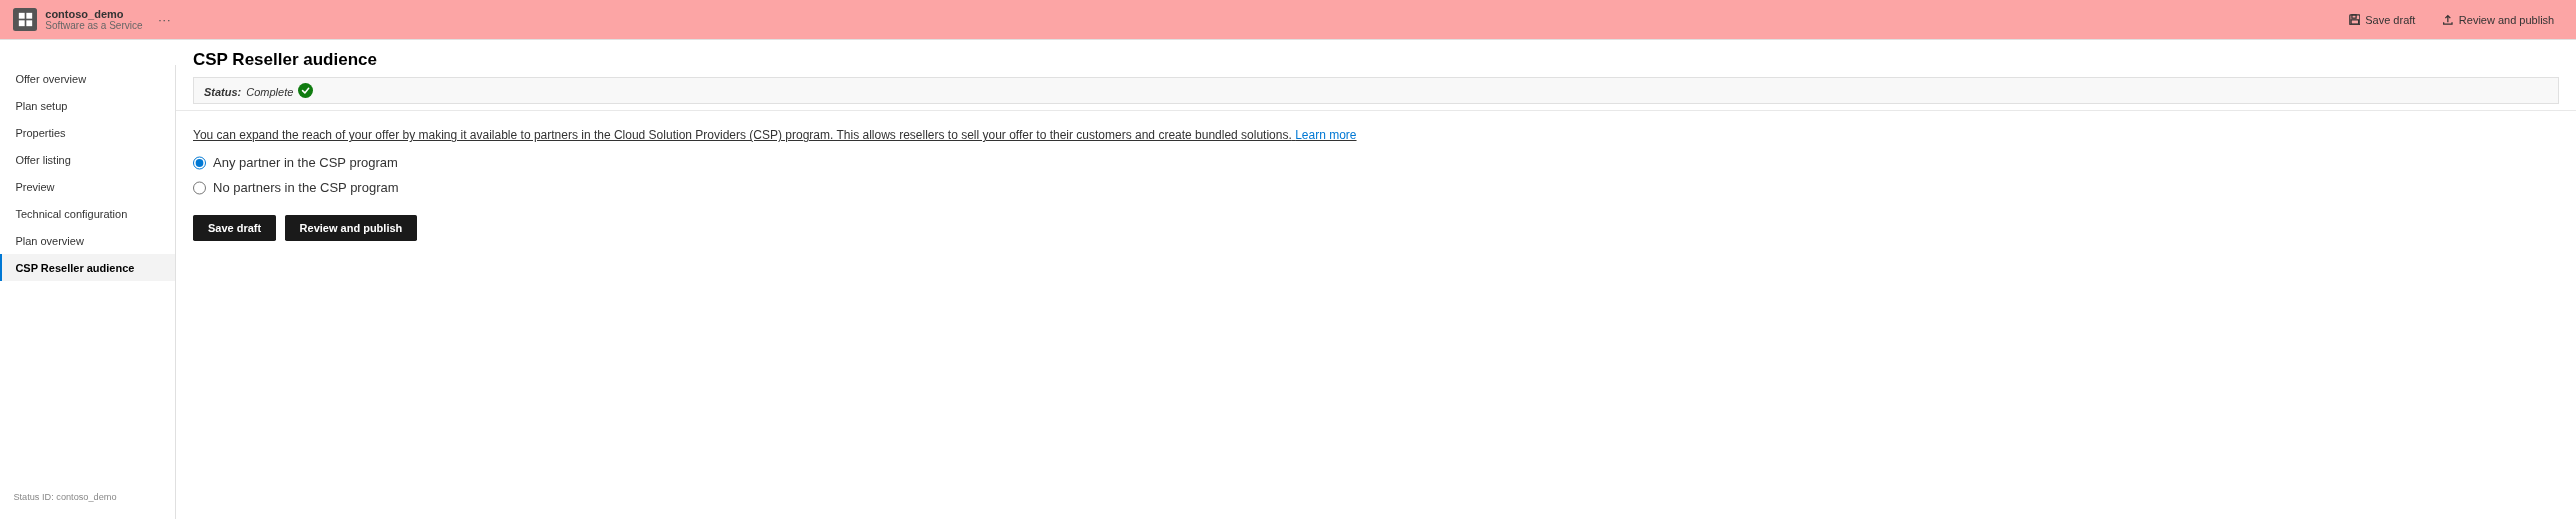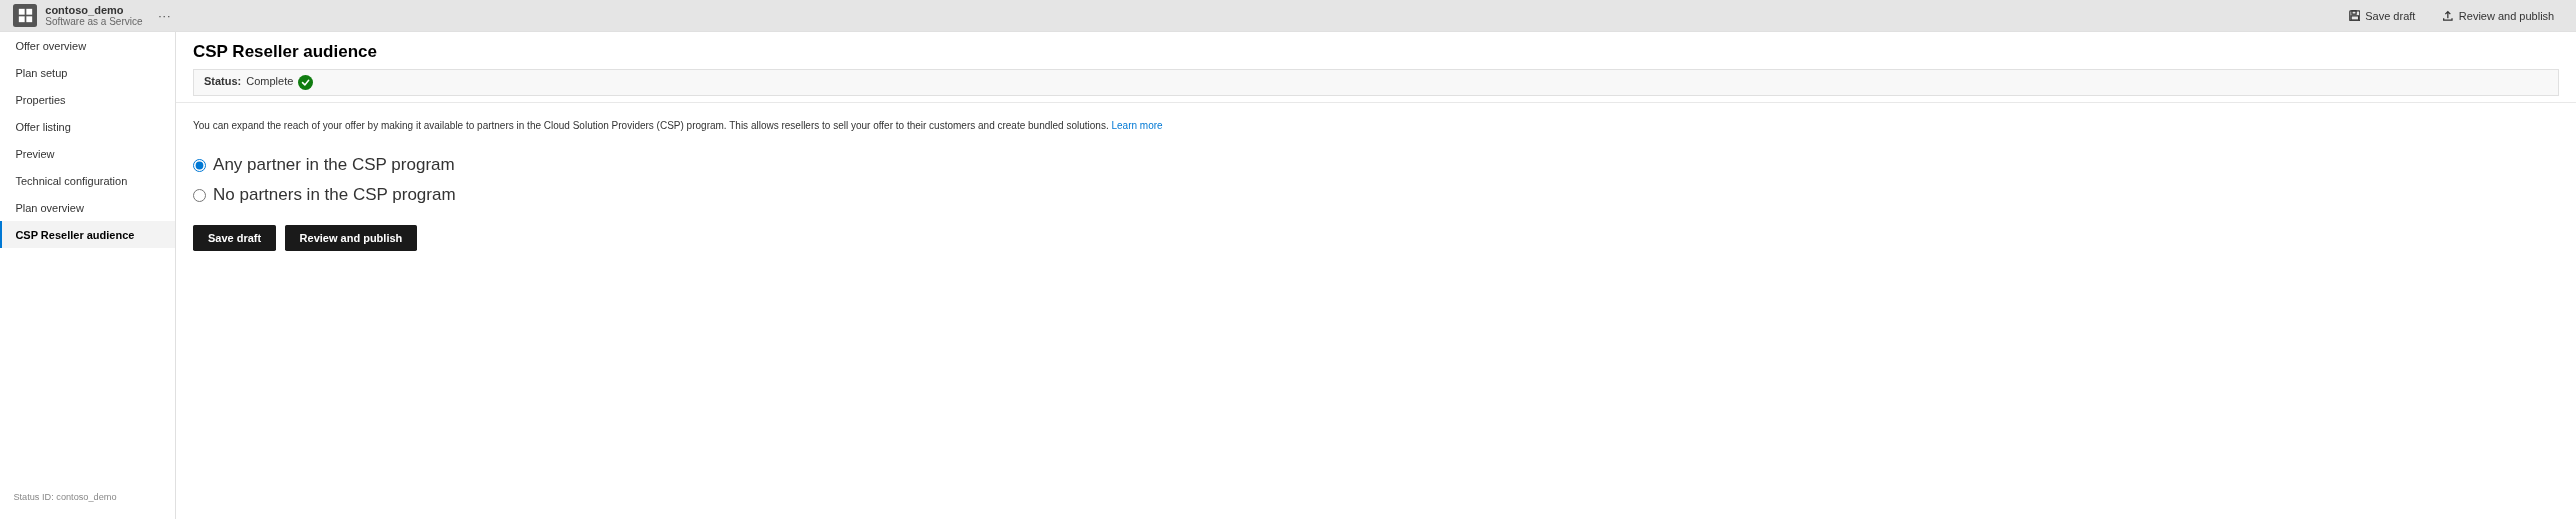--- a/index.html
+++ b/index.html
@@ -14,22 +14,22 @@
       overflow: hidden;
     }
 
     
     .top-bar {
       display: flex;
       align-items: center;
       justify-content: space-between;
       border-bottom: 0.8px solid #e0e0e0;
       padding: 0 13.4px;
-      height: 32px;
-      background: #e5e5e5;
+      height: 40px;
+      background: #fca5a5;
     }
     .top-bar-left {
       display: flex;
       align-items: center;
       gap: 8.4px;
     }
     .app-icon {
       width: 23.5px;
       height: 23.5px;
       background: #555;
@@ -90,20 +90,21 @@
     
     .sidebar {
       width: 176px;
       min-width: 176px;
       border-right: 0.8px solid #e0e0e0;
       background: #fff;
       display: flex;
       flex-direction: column;
       overflow-y: auto;
       padding-bottom: 10px;
+      margin-top: 25px;
     }
     .sidebar-nav-item {
       padding: 7.5px 13.4px;
       font-size: 11px;
       color: #333;
       cursor: pointer;
       border-left: 2.5px solid transparent;
     }
     .sidebar-nav-item.active {
       background: #f3f3f3;
@@ -131,26 +132,27 @@
       border-bottom: 0.8px solid #e8e8e8;
     }
     .content-title {
       font-size: 17px;
       font-weight: 600;
       color: #000;
       margin-bottom: 6.7px;
     }
     .status-bar {
       display: flex;
-      align-items: flex-start;
+      align-items: flex-end;
       gap: 5px;
       background: #f8f8f8;
       border: 0.8px solid #e0e0e0;
       padding: 5px 10px;
       font-size: 11px;
+      font-style: italic;
     }
     .status-label {
       font-weight: 600;
     }
     .status-check {
       width: 15px;
       height: 15px;
       border-radius: 50%;
       background: #107c10;
       display: flex;
@@ -161,24 +163,25 @@
       width: 9.2px;
       height: 9.2px;
       stroke: #fff;
       fill: none;
       stroke-width: 2.5;
     }
     .content-body {
       padding: 15px 17px;
     }
     .description-text {
-      font-size: 10px;
+      font-size: 12px;
       color: #333;
       line-height: 1.5;
-      margin-bottom: 22px;
+      margin-bottom: 11px;
+      text-decoration: underline;
     }
     .learn-more {
       color: #0078d4;
       text-decoration: none;
       cursor: pointer;
     }
     .resell-label {
       font-size: 11px;
       color: #0078d4;
       margin-bottom: 8.4px;
@@ -198,21 +201,21 @@
       gap: 6.7px;
       cursor: pointer;
     }
     .radio-item input[type="radio"] {
       width: 13.4px;
       height: 13.4px;
       cursor: pointer;
       accent-color: #0078d4;
     }
     .radio-item label {
-      font-size: 17px;
+      font-size: 13px;
       color: #333;
       cursor: pointer;
     }
     .button-row {
       display: flex;
       gap: 8.4px;
       margin-top: 6.7px;
     }
     .btn-save-draft {
       background: #1a1a1a;

